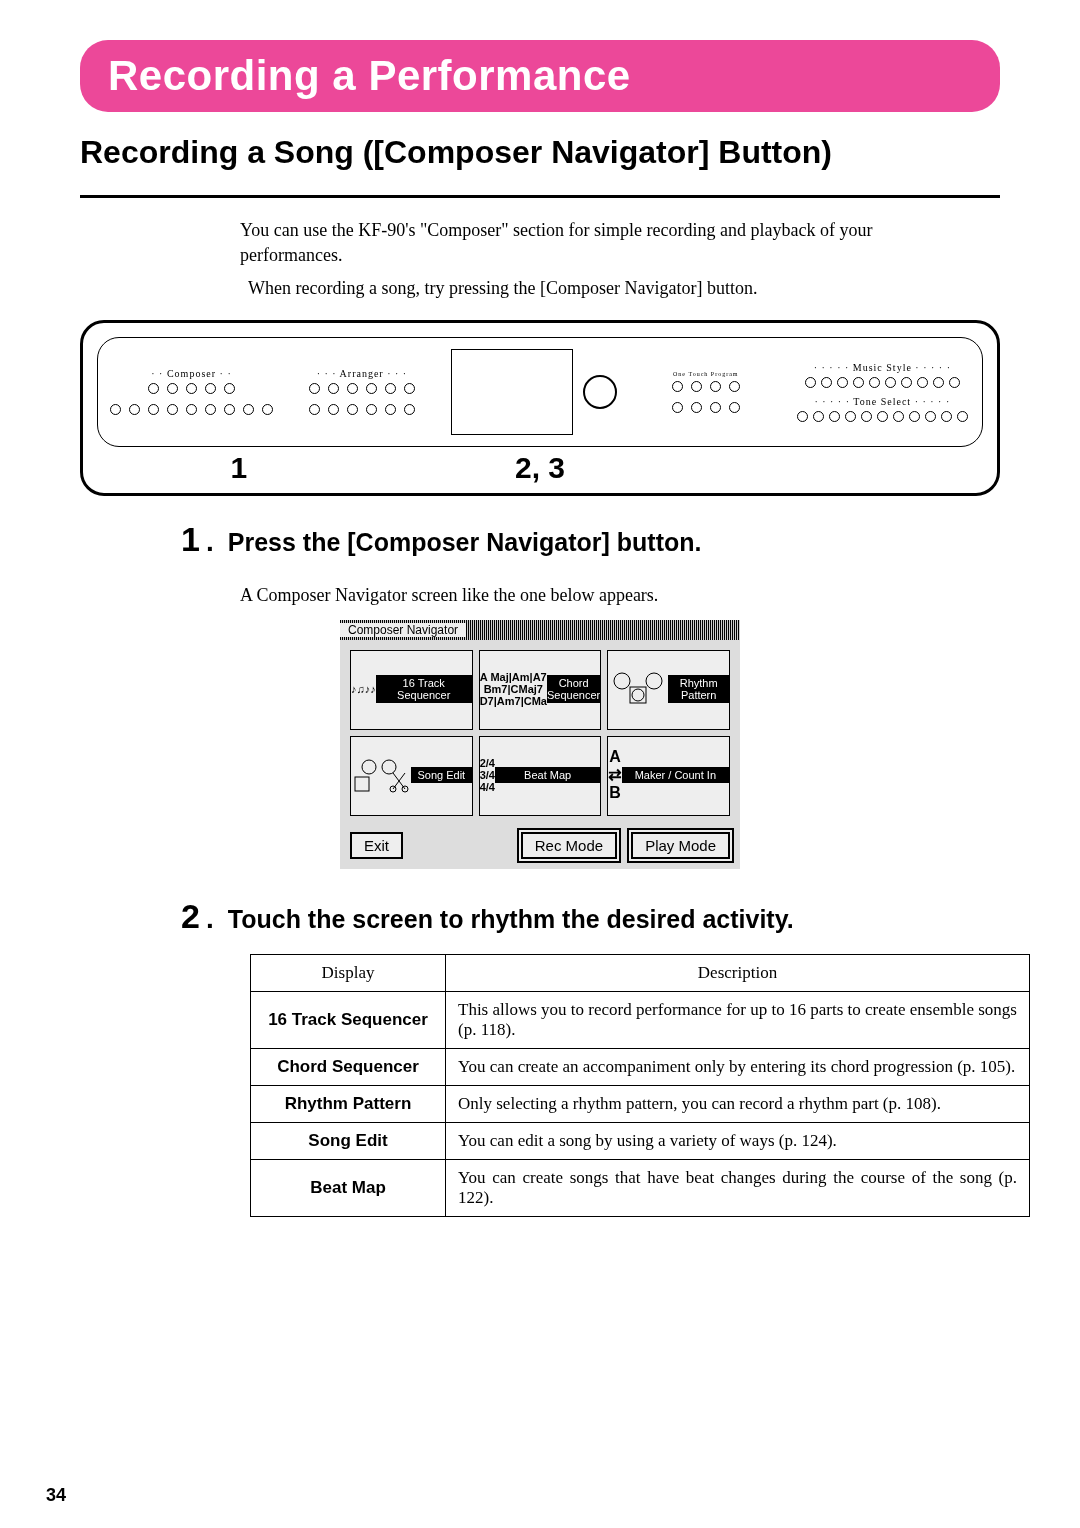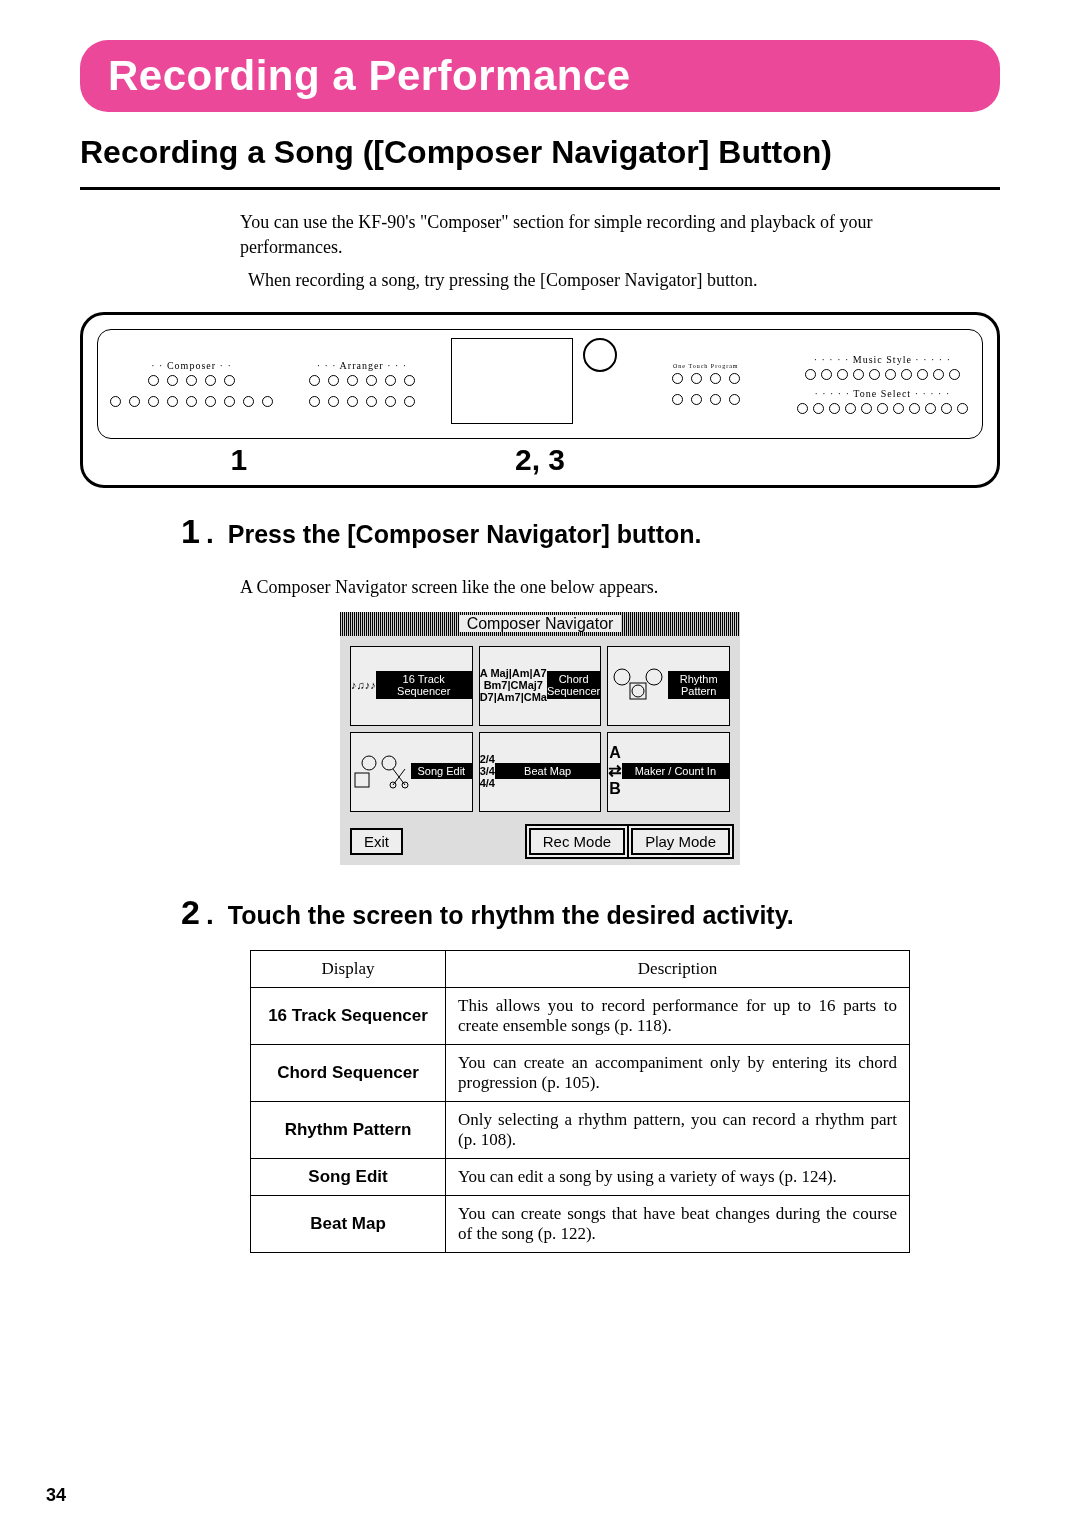--- a/index.html
+++ b/index.html
@@ -1,47 +1,47 @@
 <!DOCTYPE html>
 <html><head>
 <meta charset="utf-8">
 <style>
   html,body{margin:0;padding:0;background:#fff;font-family:Georgia,'Times New Roman',serif;color:#000}
   .page{width:1080px;min-height:1528px;margin:0 auto;box-sizing:border-box;padding:40px 80px 40px 80px;position:relative}
   .banner{background:#ec4899;color:#fff;border-radius:28px;padding:12px 28px;margin-bottom:22px}
   .banner h1{margin:0;font-family:Arial,Helvetica,sans-serif;font-weight:bold;font-size:42px;letter-spacing:0.5px}
-  .subtitle{font-family:Arial,Helvetica,sans-serif;font-weight:bold;font-size:32px;border-bottom:3px solid #000;margin:0 0 20px 0;padding-bottom:16px}
+  .subtitle{font-family:Arial,Helvetica,sans-serif;font-weight:bold;font-size:32px;border-bottom:3px solid #000;margin:0 0 20px 0;padding-bottom:24px}
   .intro{margin-left:160px;margin-right:40px;font-size:18px;line-height:1.4}
   .panel-wrap{border:3px solid #000;border-radius:24px;margin:18px 0 8px 0;padding:14px 14px 8px 14px}
-  .panel-inner{border:1px solid #000;border-radius:14px;height:110px;display:flex;justify-content:space-between;padding:8px 12px;box-sizing:border-box;gap:10px}
+  .panel-inner{border:1px solid #000;border-radius:22px;height:110px;display:flex;align-items:center;justify-content:space-between;padding:8px 12px;box-sizing:border-box;gap:10px}
   .ctl-grp{flex:1;display:flex;flex-wrap:wrap;align-content:center;gap:4px 6px;justify-content:center}
   .ctl-grp.small{flex:0.9}
   .knob{width:9px;height:9px;border:1px solid #000;border-radius:50%;display:inline-block}
   .screen{flex:0 0 120px;height:84px;border:1px solid #000}
   .dial{flex:0 0 30px;height:30px;border:2px solid #000;border-radius:50%}
   .dots{font-size:10px;letter-spacing:1px;color:#000}
   .panel-nums{display:flex;font-family:Arial,Helvetica,sans-serif;font-weight:bold;font-size:30px;margin-top:4px}
   .panel-nums .n1{flex:0 0 32%;text-align:center}
   .panel-nums .n23{flex:0 0 36%;text-align:center}
   .step{display:flex;align-items:baseline;margin-top:24px}
   .step-num{font-family:Arial,Helvetica,sans-serif;font-weight:bold;font-size:34px;width:120px;text-align:right;padding-right:6px}
   .step-dot{font-family:Arial,Helvetica,sans-serif;font-weight:bold;font-size:28px;margin-right:14px}
   .step-title{font-family:Arial,Helvetica,sans-serif;font-weight:bold;font-size:25px}
   .step-body{margin-left:160px;margin-right:40px;font-size:18px;line-height:1.4;margin-top:24px}
   .nav-shot{width:400px;margin:12px auto 0;background:#eee}
-  .nav-title{background:repeating-linear-gradient(90deg,#000,#000 1px,#ccc 1px,#ccc 2px);color:#000;text-align:center;font-family:Arial,sans-serif;font-size:16px;padding:3px 8px;position:relative}
+  .nav-title{background:repeating-linear-gradient(90deg,#000,#000 1px,#ccc 1px,#ccc 2px);color:#000;text-align:left;font-family:Arial,sans-serif;font-size:12px;padding:3px 0;position:relative}
   .nav-title span{background:#eee;padding:0 8px}
   .nav-grid{display:grid;grid-template-columns:1fr 1fr 1fr;gap:6px;padding:10px;background:#ddd}
   .nav-cell{border:1px solid #000;height:80px;box-sizing:border-box;display:flex;justify-content:flex-end;align-items:center;background:#eee;padding-bottom:2px}
   .nav-cell .ic{flex:1;display:flex;align-items:center;justify-content:center;font-size:11px;font-family:Arial,sans-serif;text-align:center;line-height:1.1}
   .nav-cell .cap{background:#000;color:#fff;width:100%;text-align:center;font-size:11px;font-family:Arial,sans-serif;padding:2px 0}
-  .nav-bot{display:flex;justify-content:space-between;padding:6px 10px 10px;background:#ddd;gap:6px}
+  .nav-bot{display:flex;justify-content:space-between;padding:6px 10px 10px;background:#ddd;gap:14px}
   .nav-btn{border:2px solid #000;padding:3px 12px;font-family:Arial,sans-serif;font-size:15px;background:#eee}
   .nav-btn.dbl{box-shadow:0 0 0 2px #eee,0 0 0 4px #000}
-  .tbl{width:660px;margin:18px 0 0 170px;border-collapse:collapse;font-size:17px}
+  .tbl{width:780px;margin:18px 0 0 170px;border-collapse:collapse;font-size:17px}
   .tbl th,.tbl td{border:1px solid #000;padding:8px 12px;vertical-align:middle}
   .tbl th{font-family:Georgia,serif;font-weight:normal;text-align:center}
   .tbl td.c0{font-family:Arial,Helvetica,sans-serif;font-weight:bold;text-align:center;width:170px}
   .tbl td.c1{text-align:justify}
   .pagenum{position:absolute;bottom:22px;left:46px;font-family:Arial,Helvetica,sans-serif;font-weight:bold;font-size:18px}
 </style>
 </head>
 <body>
 
 <div class="page">

